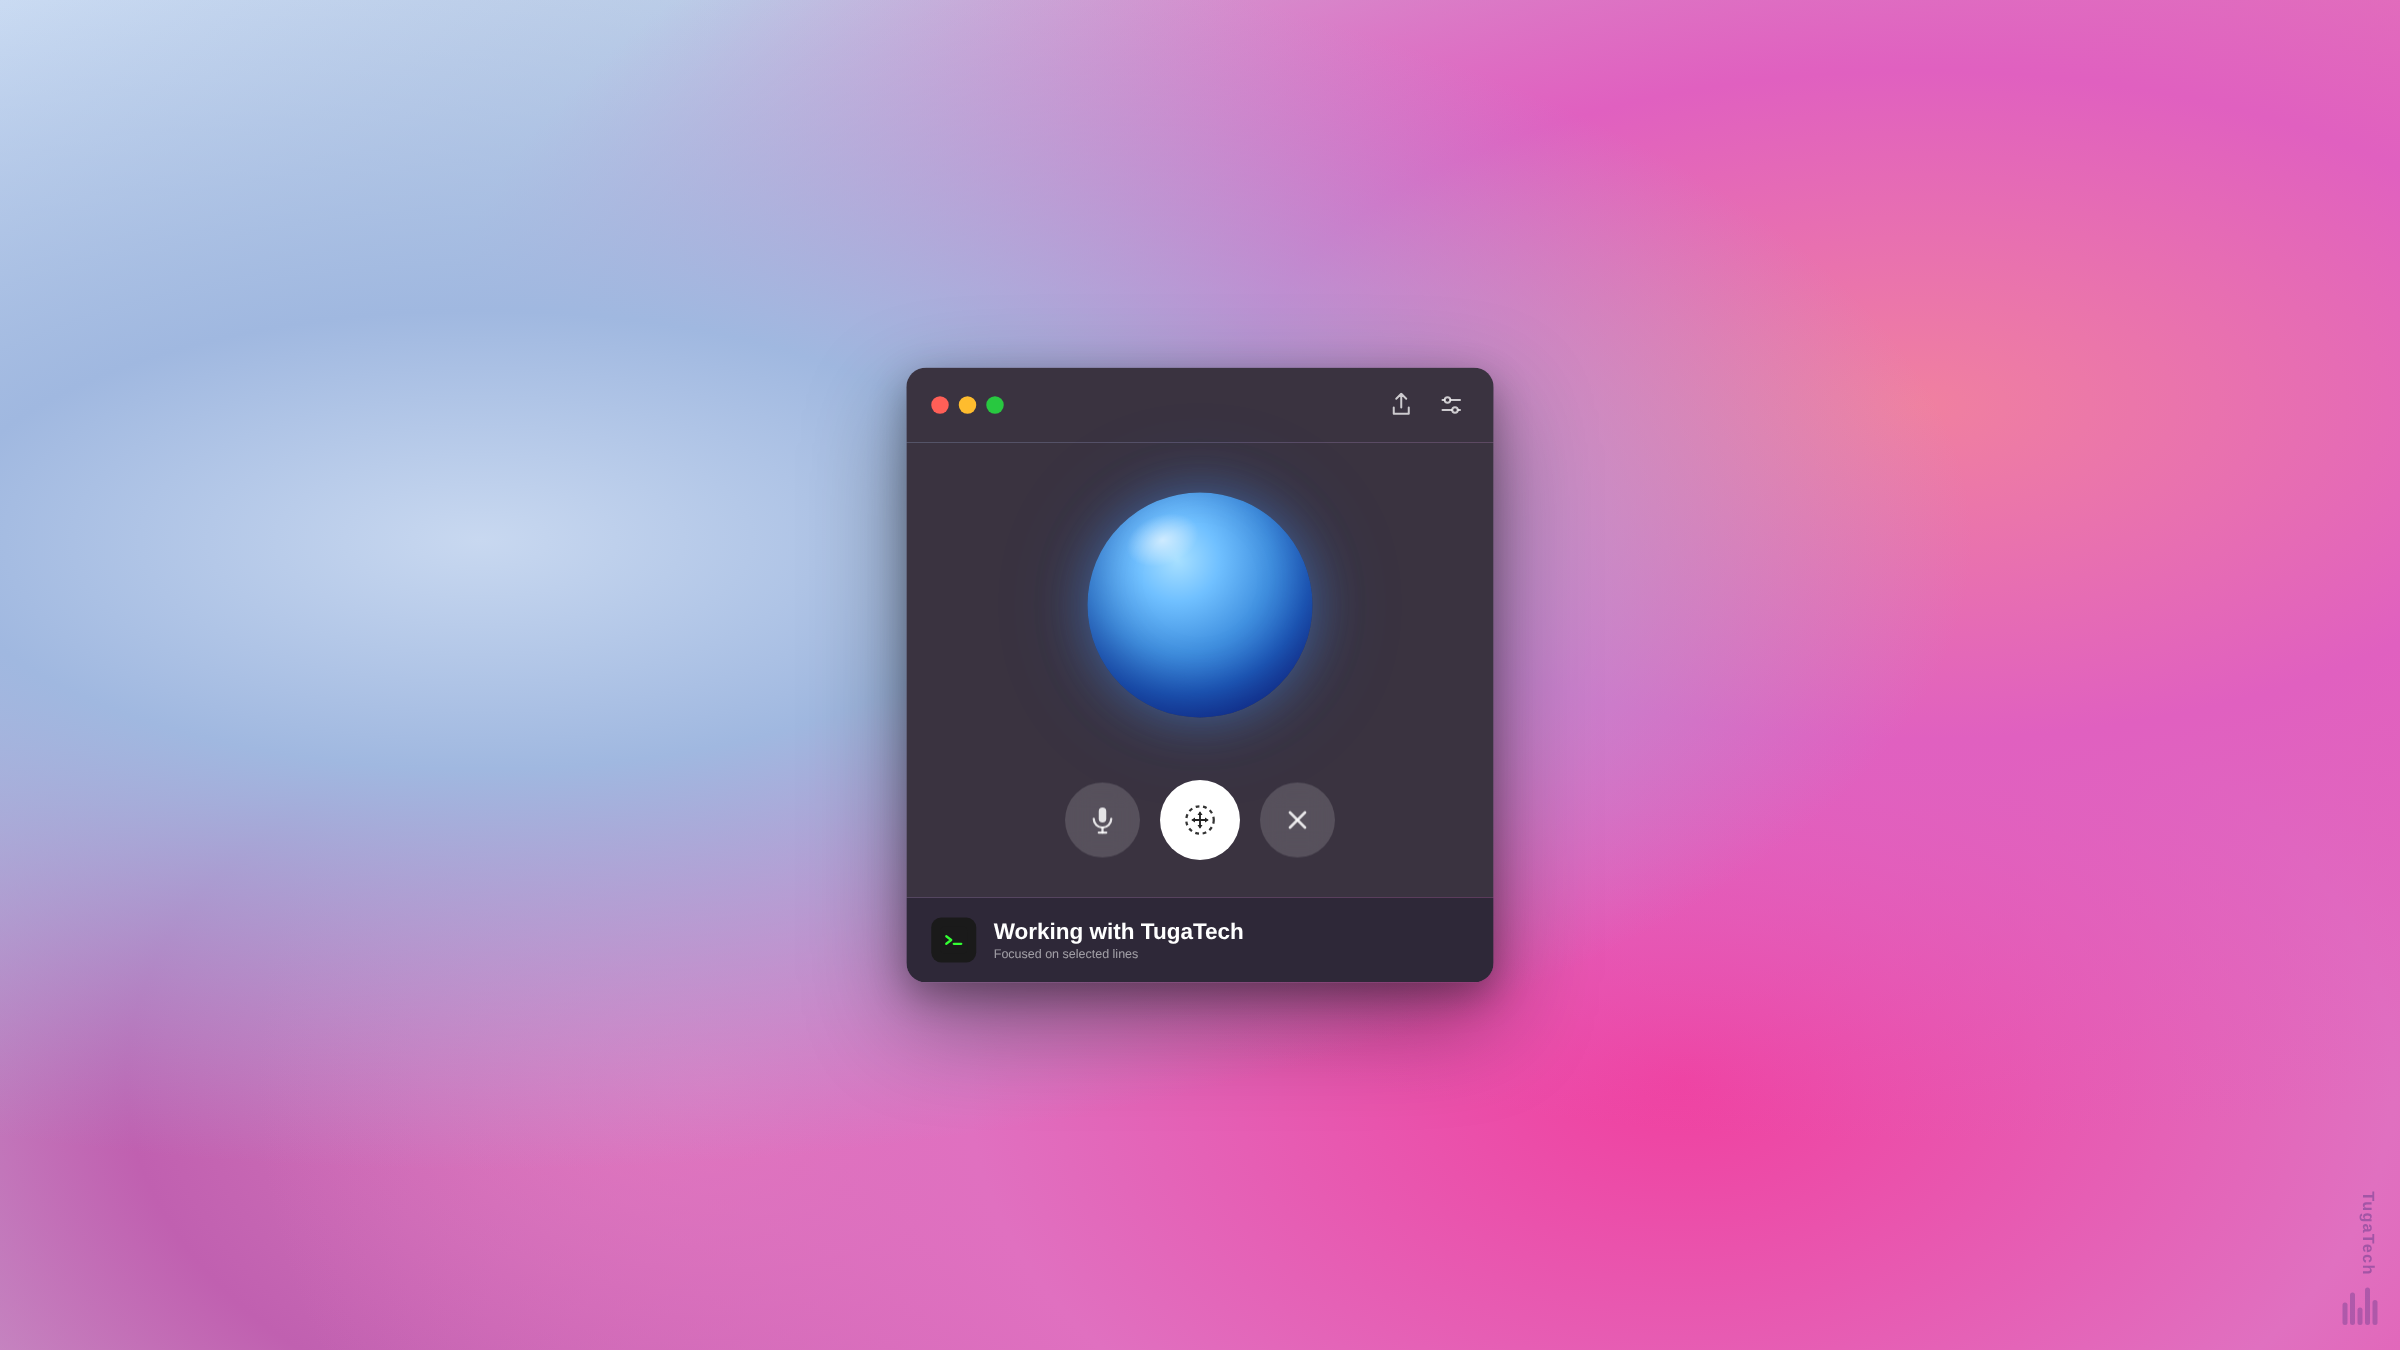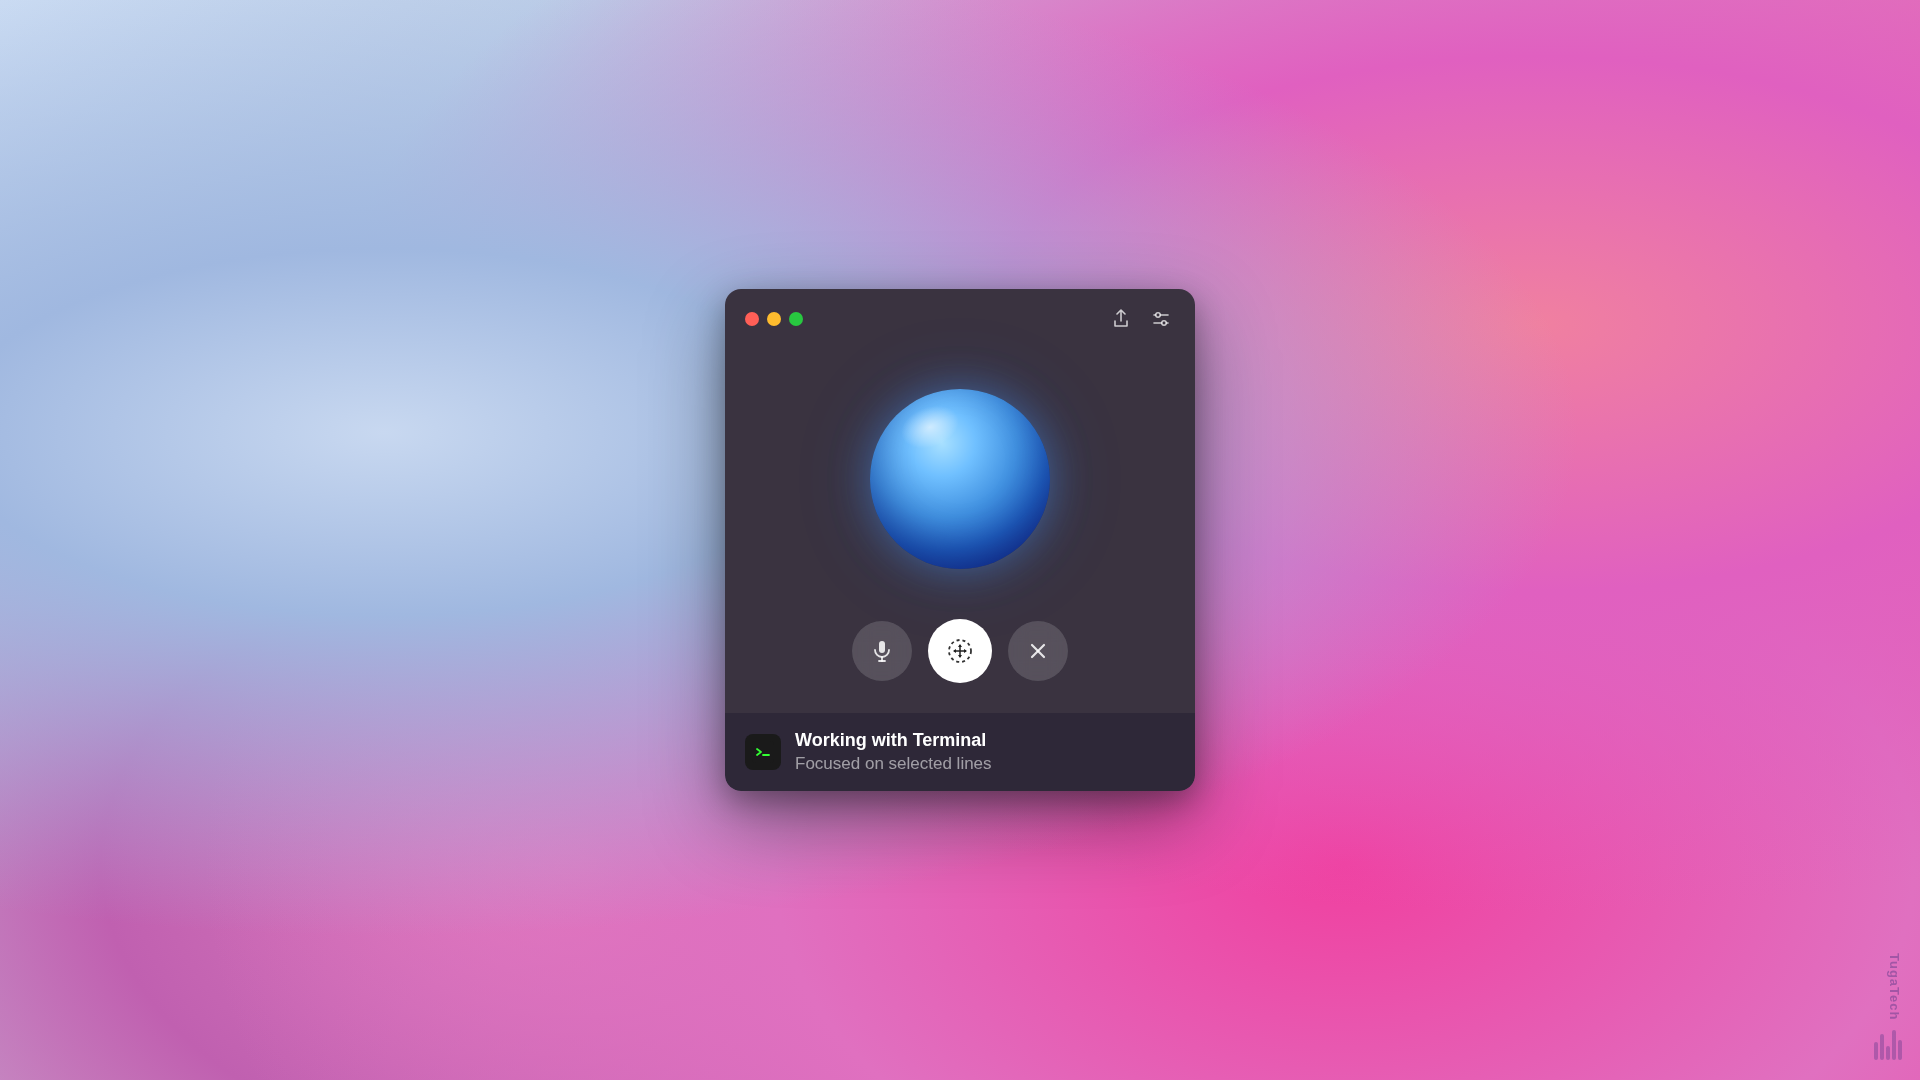--- a/index.html
+++ b/index.html
@@ -217,21 +217,21 @@
     }
 
     .status-title {
       font-size: 18px;
       font-weight: 700;
       color: #ffffff;
       line-height: 1.3;
     }
 
     .status-subtitle {
-      font-size: 17px;
+      font-size: 10px;
       color: rgba(255,255,255,0.55);
       line-height: 1.3;
     }
 
     
     .mic-svg, .x-svg, .cursor-svg {
       pointer-events: none;
     }
   </style>
 </head>
@@ -320,18 +320,18 @@
 
   <div class="status-bar">
     <div class="terminal-icon-wrap">
       <svg width="22" height="22" viewBox="0 0 22 22" fill="none" xmlns="http://www.w3.org/2000/svg">
         <rect width="22" height="22" rx="4" fill="#1a1a1a"></rect>
         <path d="M5 8l4 3-4 3" stroke="#33ff33" stroke-width="1.8" stroke-linecap="round" stroke-linejoin="round"></path>
         <line x1="11" y1="14" x2="17" y2="14" stroke="#33ff33" stroke-width="1.8" stroke-linecap="round"></line>
       </svg>
     </div>
     <div class="status-text">
-      <span class="status-title">Working with Terminal</span>
+      <span class="status-title">Working with TugaTech</span>
       <span class="status-subtitle">Focused on selected lines</span>
     </div>
   </div>
 
 </div>
 
 </body></html>

